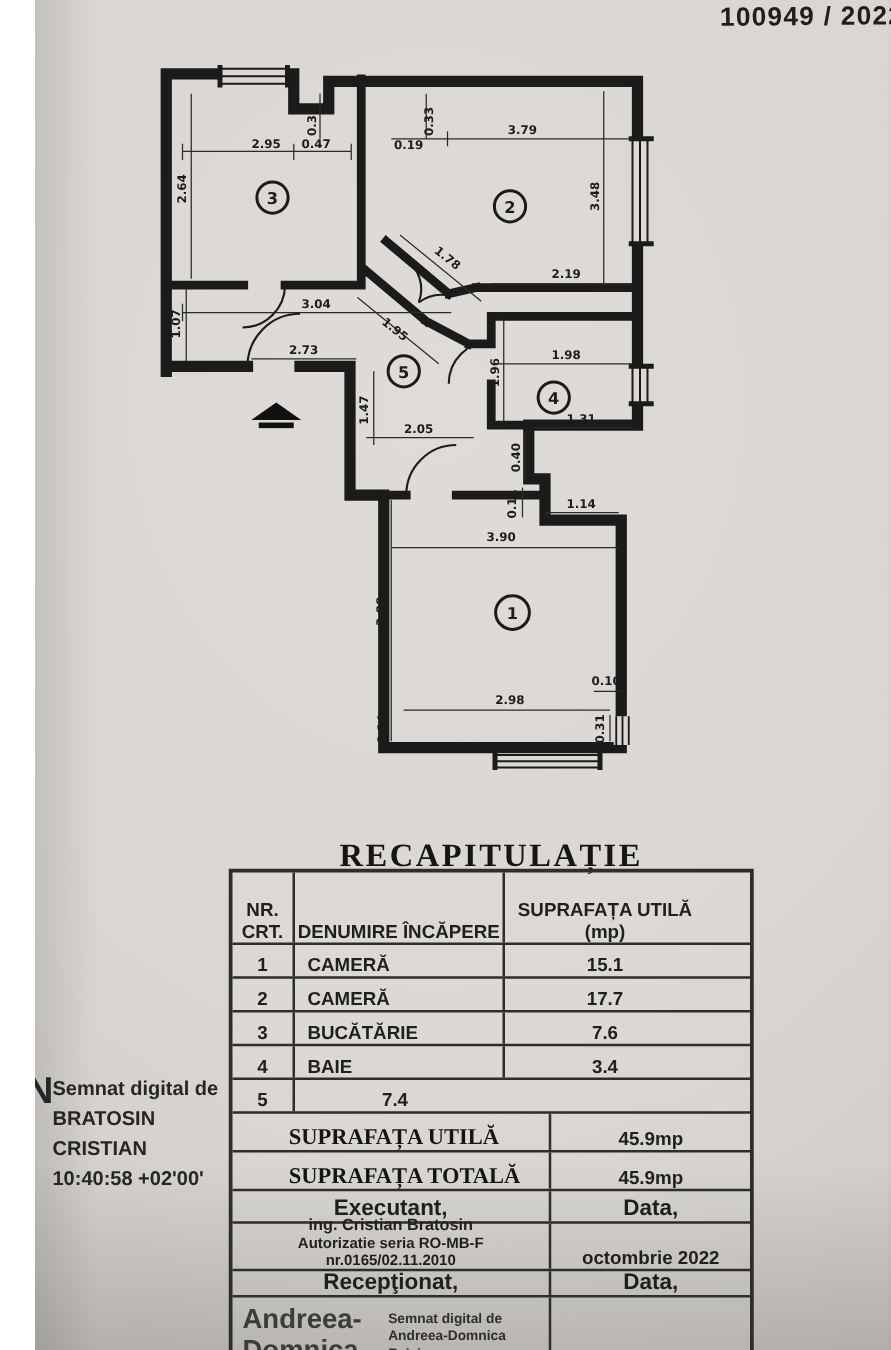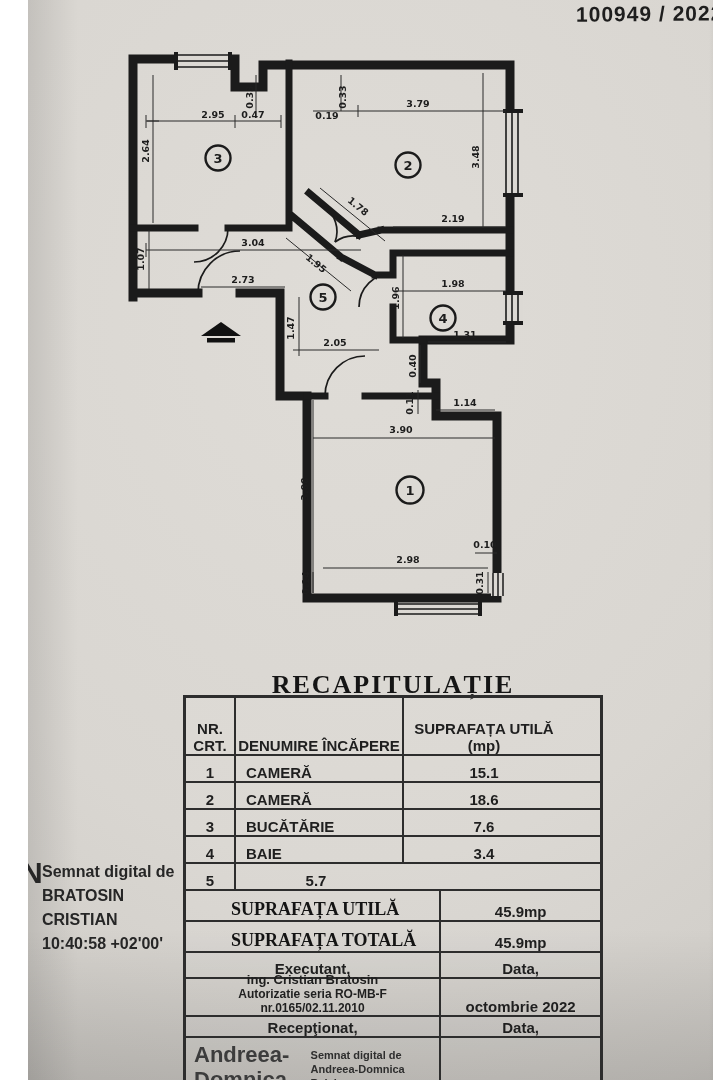--- a/index.html
+++ b/index.html
@@ -42,21 +42,21 @@
   .c-name{ width:168px; align-items:flex-start; padding-left:10px;}
   .c-area{ width:160px; align-items:center;}
   .c-merge{ width:257px; }
   .hdr{ height:58px; }
   .hdr .c{ font-weight:bold; font-size:15px; text-align:center; align-items:center;}
   .hdr .c-name{ align-items:center; padding-left:0;}
   .drow{ height:27px; font-size:15px; font-weight:bold; }
   .trow{ height:31px; }
   .trow .lbl{ font-family:"Liberation Serif", serif; font-size:18px; font-weight:bold; padding-left:45px; color:#141414;}
   .trow .val{ font-size:15px; font-weight:bold; }
-  .xrow{ height:26px; font-size:15px; font-weight:600;}
+  .xrow{ height:26px; font-size:18px; font-weight:600;}
   .xrow .c{ align-items:center; }
   .irow{ height:38px; font-size:13px; font-weight:600; text-align:center;}
   .irow .c{ align-items:center;}
   .irow .auth{ font-size:12px; }
   .irow .c-area{ font-size:15px; font-weight:bold;}
   .srow{ height:62px; border-bottom:none;}
   .srow .c-merge{ flex-direction:row; justify-content:flex-start; align-items:flex-start; }
   .sig-big{ font-size:22px; font-weight:600; color:#3c3c3c; line-height:25px; padding:4px 0 0 8px; width:118px;}
   .sig-small{ font-size:11px; font-weight:bold; color:#2e2e2e; line-height:14px; padding-top:10px;}
   
@@ -232,35 +232,35 @@
     </div>
 
     <div class="r-row drow">
       <div class="c c-nr">1</div>
       <div class="c c-name">CAMERĂ</div>
       <div class="c c-area">15.1</div>
     </div>
     <div class="r-row drow">
       <div class="c c-nr">2</div>
       <div class="c c-name">CAMERĂ</div>
-      <div class="c c-area">18.6</div>
+      <div class="c c-area">17.7</div>
     </div>
     <div class="r-row drow">
       <div class="c c-nr">3</div>
       <div class="c c-name">BUCĂTĂRIE</div>
       <div class="c c-area">7.6</div>
     </div>
     <div class="r-row drow">
       <div class="c c-nr">4</div>
       <div class="c c-name">BAIE</div>
       <div class="c c-area">3.4</div>
     </div>
     <div class="r-row drow">
       <div class="c c-nr">5</div>
-      <div class="c c-area">5.7</div>
+      <div class="c c-area">7.4</div>
     </div>
 
     <div class="r-row trow">
       <div class="c c-merge lbl">SUPRAFAȚA UTILĂ</div>
       <div class="c c-area val">45.9mp</div>
     </div>
     <div class="r-row trow">
       <div class="c c-merge lbl">SUPRAFAȚA TOTALĂ</div>
       <div class="c c-area val">45.9mp</div>
     </div>

